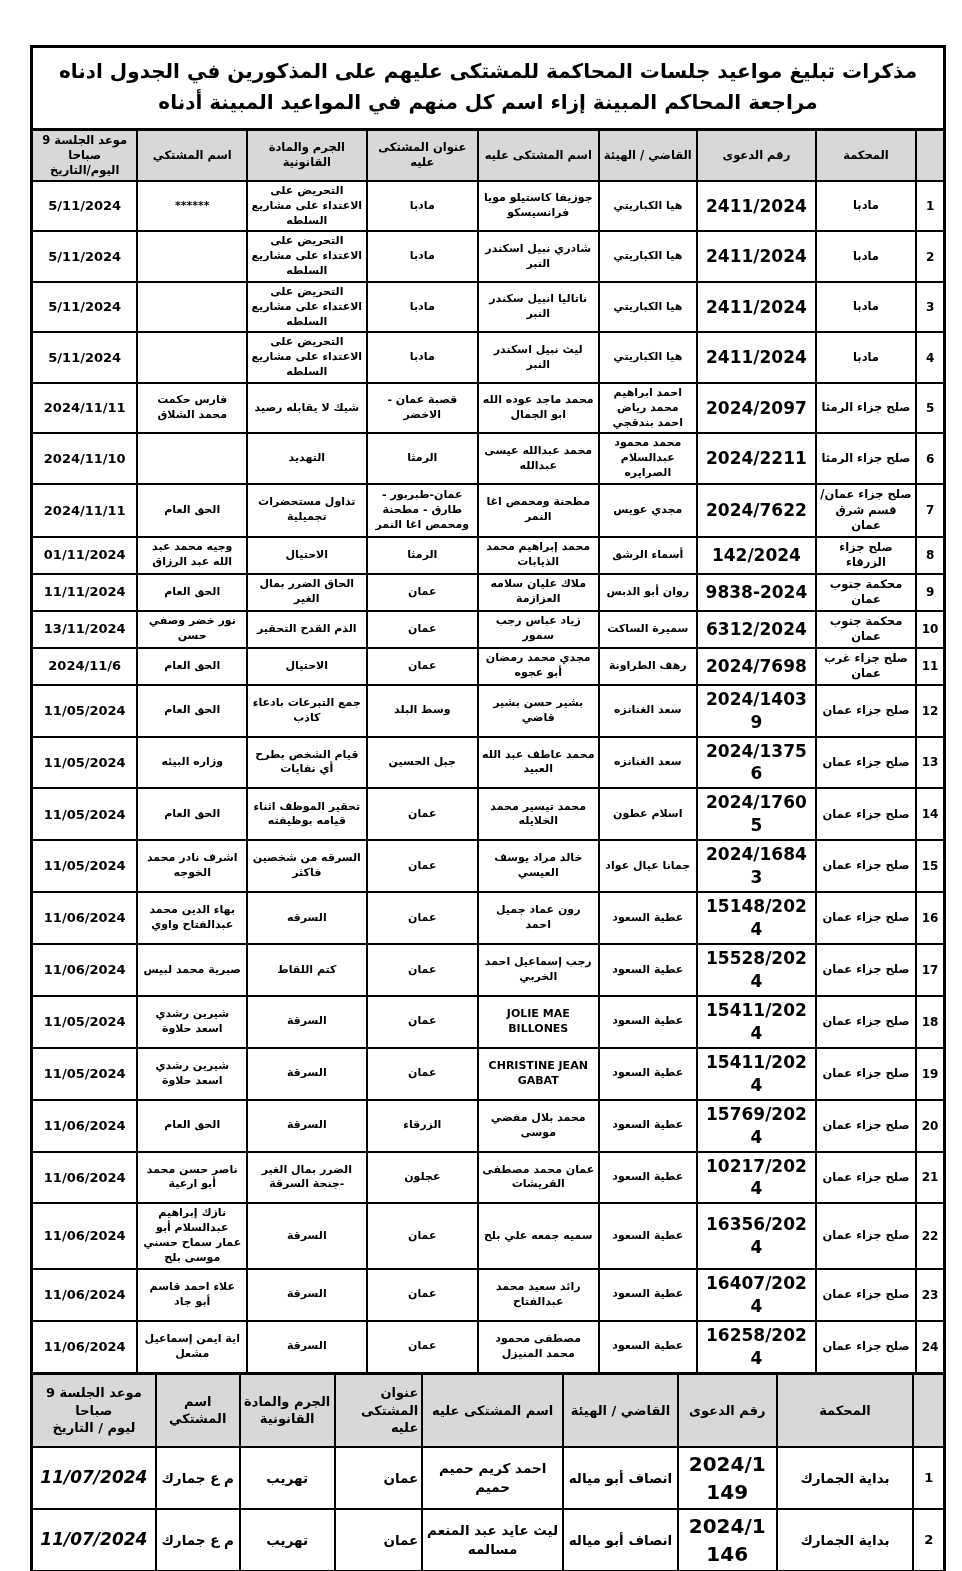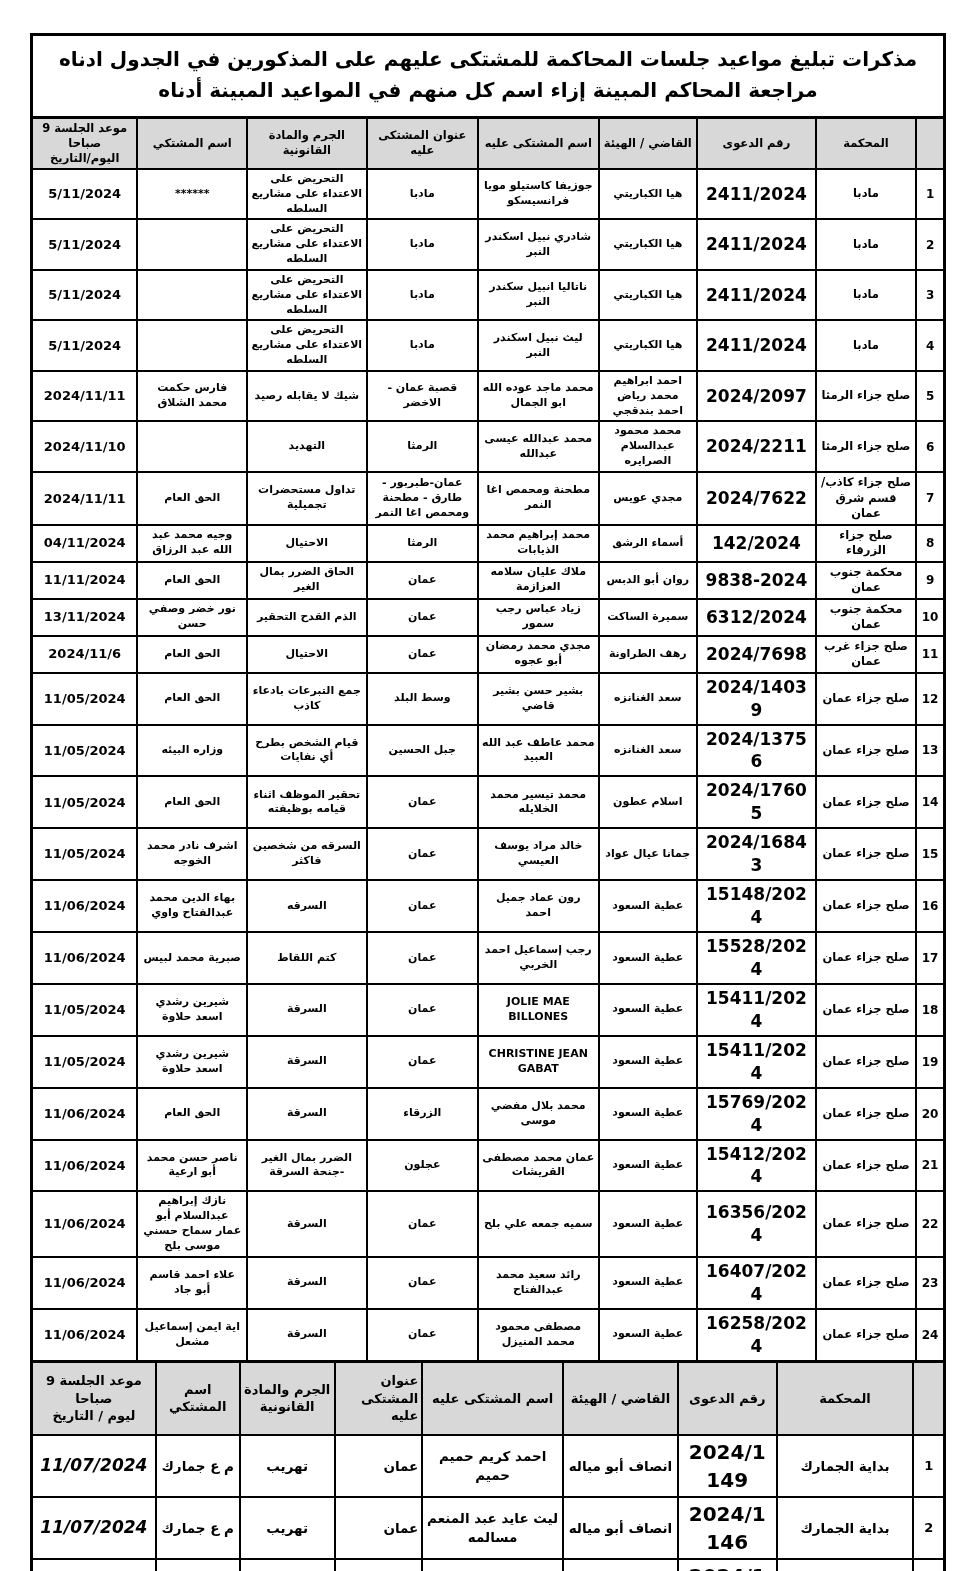--- a/index.html
+++ b/index.html
@@ -4,21 +4,21 @@
 <style>
   * { margin:0; padding:0; box-sizing:border-box; }
   html,body { background:#ffffff; }
   body {
     width:962px; height:1571px; position:relative;
     font-family:"DejaVu Sans", sans-serif;
     color:#000;
   }
   .doc { position:absolute; top:33px; left:30px; width:916px; direction:rtl; }
   .box { border:3px solid #000; background:#fff; margin-top:-3px; }
-  .box:first-child { margin-top:0; }
+  .box:first-child { margin-top:12px; }
 
   .title-box { padding:8px 10px 10px; text-align:center; font-weight:bold; font-size:20px; line-height:1.55; }
   .title-box.second { font-size:18px; line-height:1.6; padding:6px 14px 8px; }
 
   .note-box { padding:8px 14px 10px; text-align:center; font-weight:bold; font-size:15px; line-height:1.65; }
 
   table { width:100%; border-collapse:collapse; table-layout:fixed; direction:rtl; }
   th, td {
     border:2px solid #000; text-align:center; vertical-align:middle;
     font-weight:bold; padding:2px 3px; word-wrap:break-word;
@@ -140,39 +140,39 @@
           <td class="c-case">2024/2211</td>
           <td class="c-judge">محمد محمود عبدالسلام الصرايره</td>
           <td class="c-def">محمد عبدالله عيسى عبدالله</td>
           <td class="c-addr">الرمثا</td>
           <td class="c-crime">التهديد</td>
           <td class="c-comp"></td>
           <td class="c-date">2024/11/10</td>
         </tr>
         <tr>
           <td class="c-num">7</td>
-          <td class="c-court">صلح جزاء كاذب/ قسم شرق عمان</td>
+          <td class="c-court">صلح جزاء عمان/ قسم شرق عمان</td>
           <td class="c-case">2024/7622</td>
           <td class="c-judge">مجدي عويس</td>
           <td class="c-def">مطحنة ومحمص اغا النمر</td>
           <td class="c-addr">عمان-طبربور - طارق - مطحنة ومحمص اغا النمر</td>
           <td class="c-crime">تداول مستحضرات تجميلية</td>
           <td class="c-comp">الحق العام</td>
           <td class="c-date">2024/11/11</td>
         </tr>
         <tr>
           <td class="c-num">8</td>
           <td class="c-court">صلح جزاء الزرقاء</td>
           <td class="c-case">142/2024</td>
           <td class="c-judge">أسماء الرشق</td>
           <td class="c-def">محمد إبراهيم محمد الذيابات</td>
           <td class="c-addr">الرمثا</td>
           <td class="c-crime">الاحتيال</td>
           <td class="c-comp">وجيه محمد عبد الله عبد الرزاق</td>
-          <td class="c-date">04/11/2024</td>
+          <td class="c-date">01/11/2024</td>
         </tr>
         <tr>
           <td class="c-num">9</td>
           <td class="c-court">محكمة جنوب عمان</td>
           <td class="c-case">9838-2024</td>
           <td class="c-judge">روان أبو الدبس</td>
           <td class="c-def">ملاك عليان سلامه العزازمة</td>
           <td class="c-addr">عمان</td>
           <td class="c-crime">الحاق الضرر بمال الغير</td>
           <td class="c-comp">الحق العام</td>
@@ -295,21 +295,21 @@
           <td class="c-judge">عطية السعود</td>
           <td class="c-def">محمد بلال مفضي موسى</td>
           <td class="c-addr">الزرقاء</td>
           <td class="c-crime">السرقة</td>
           <td class="c-comp">الحق العام</td>
           <td class="c-date">11/06/2024</td>
         </tr>
         <tr>
           <td class="c-num">21</td>
           <td class="c-court">صلح جزاء عمان</td>
-          <td class="c-case">15412/2024</td>
+          <td class="c-case">10217/2024</td>
           <td class="c-judge">عطية السعود</td>
           <td class="c-def">عمان محمد مصطفى القريشات</td>
           <td class="c-addr">عجلون</td>
           <td class="c-crime">الضرر بمال الغير -جنحة السرقة</td>
           <td class="c-comp">ناصر حسن محمد أبو ارعية</td>
           <td class="c-date">11/06/2024</td>
         </tr>
         <tr>
           <td class="c-num">22</td>
           <td class="c-court">صلح جزاء عمان</td>

